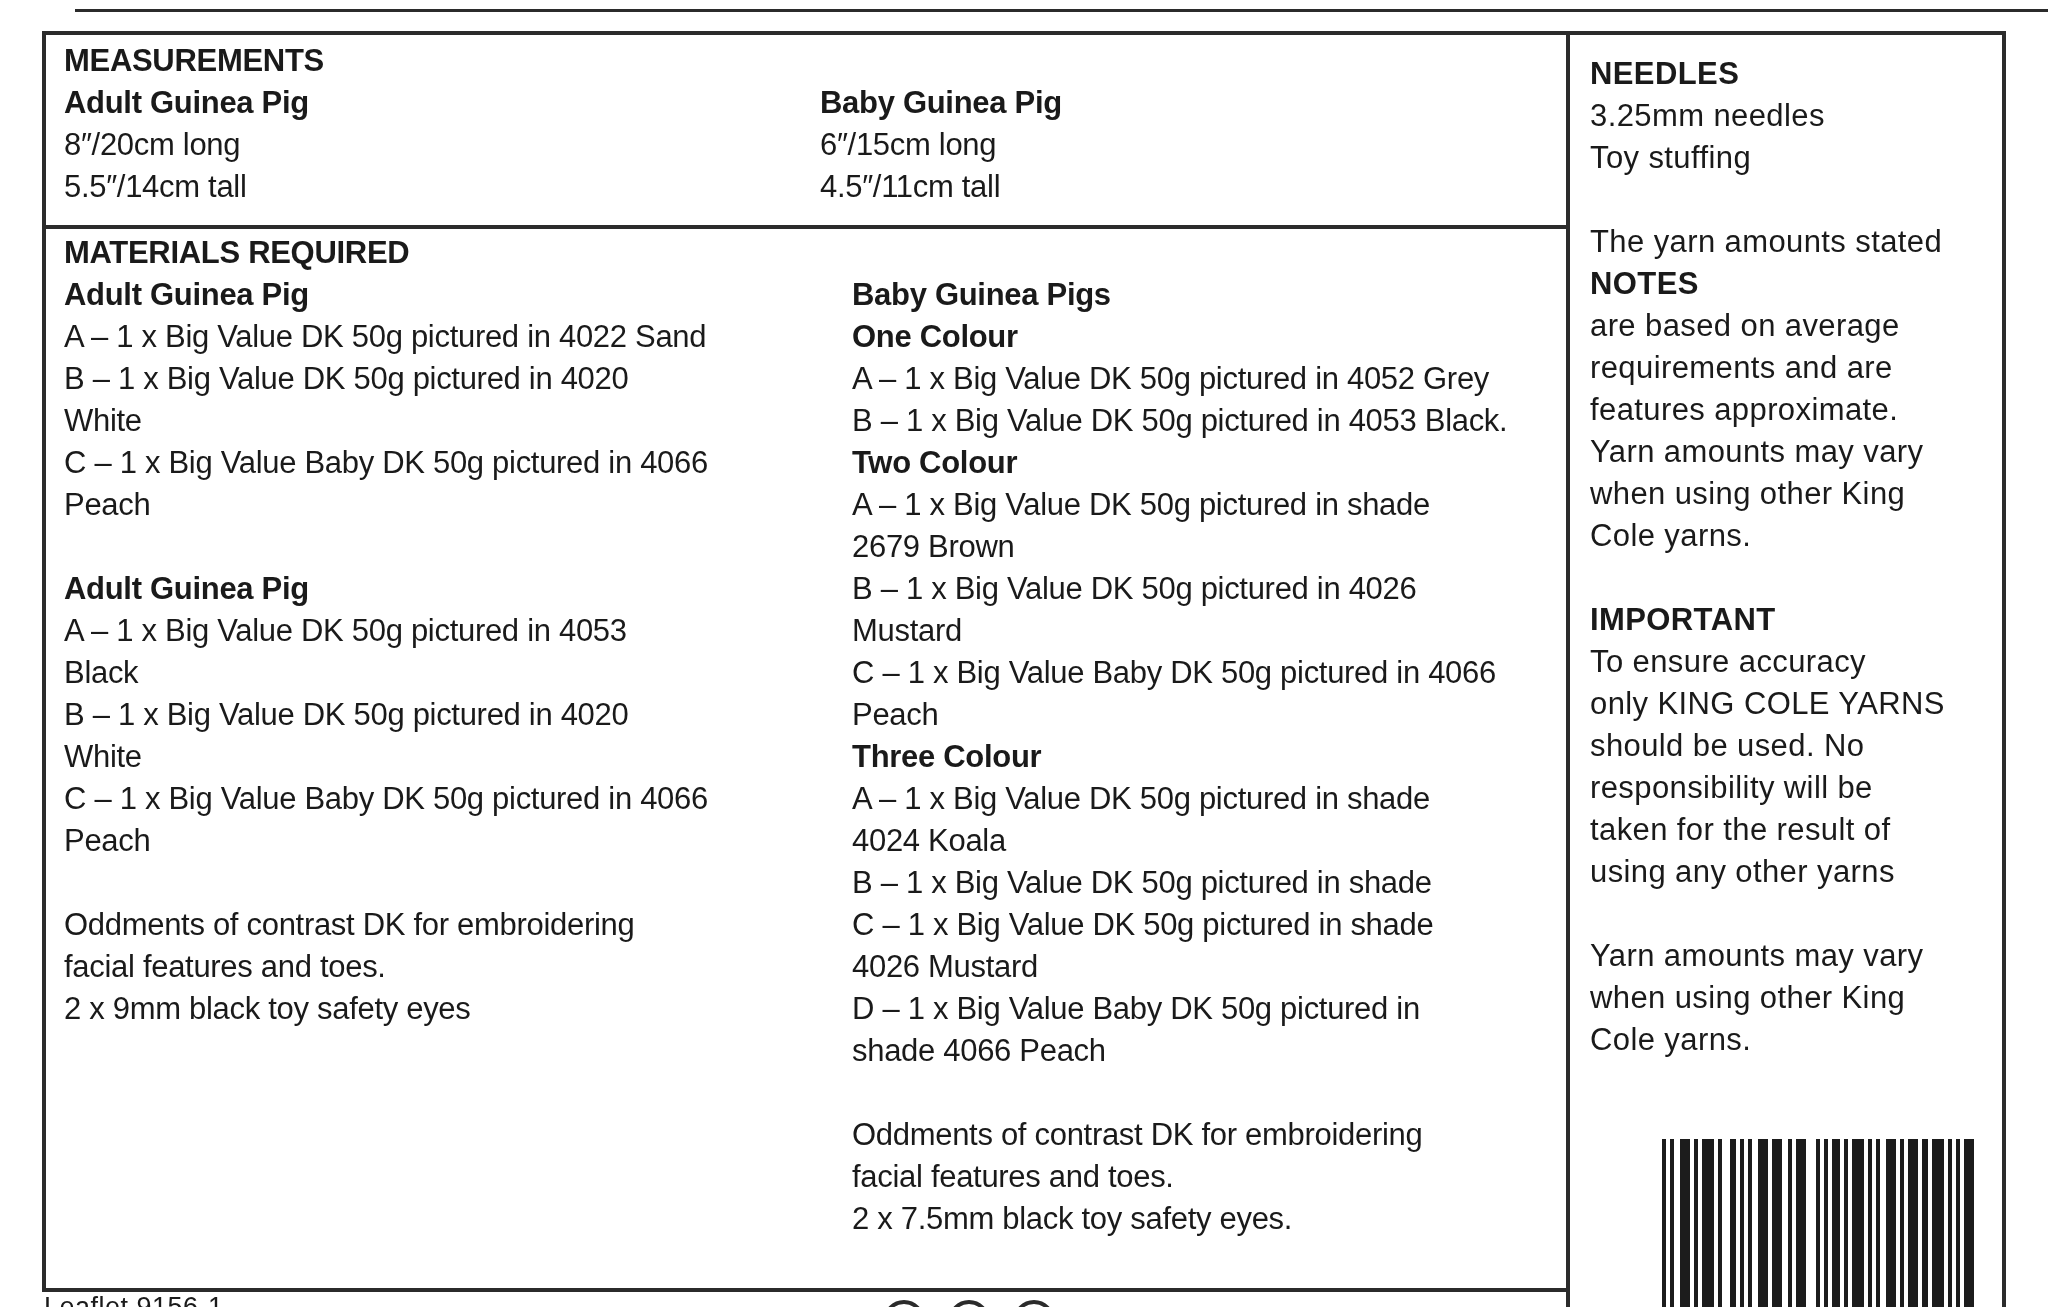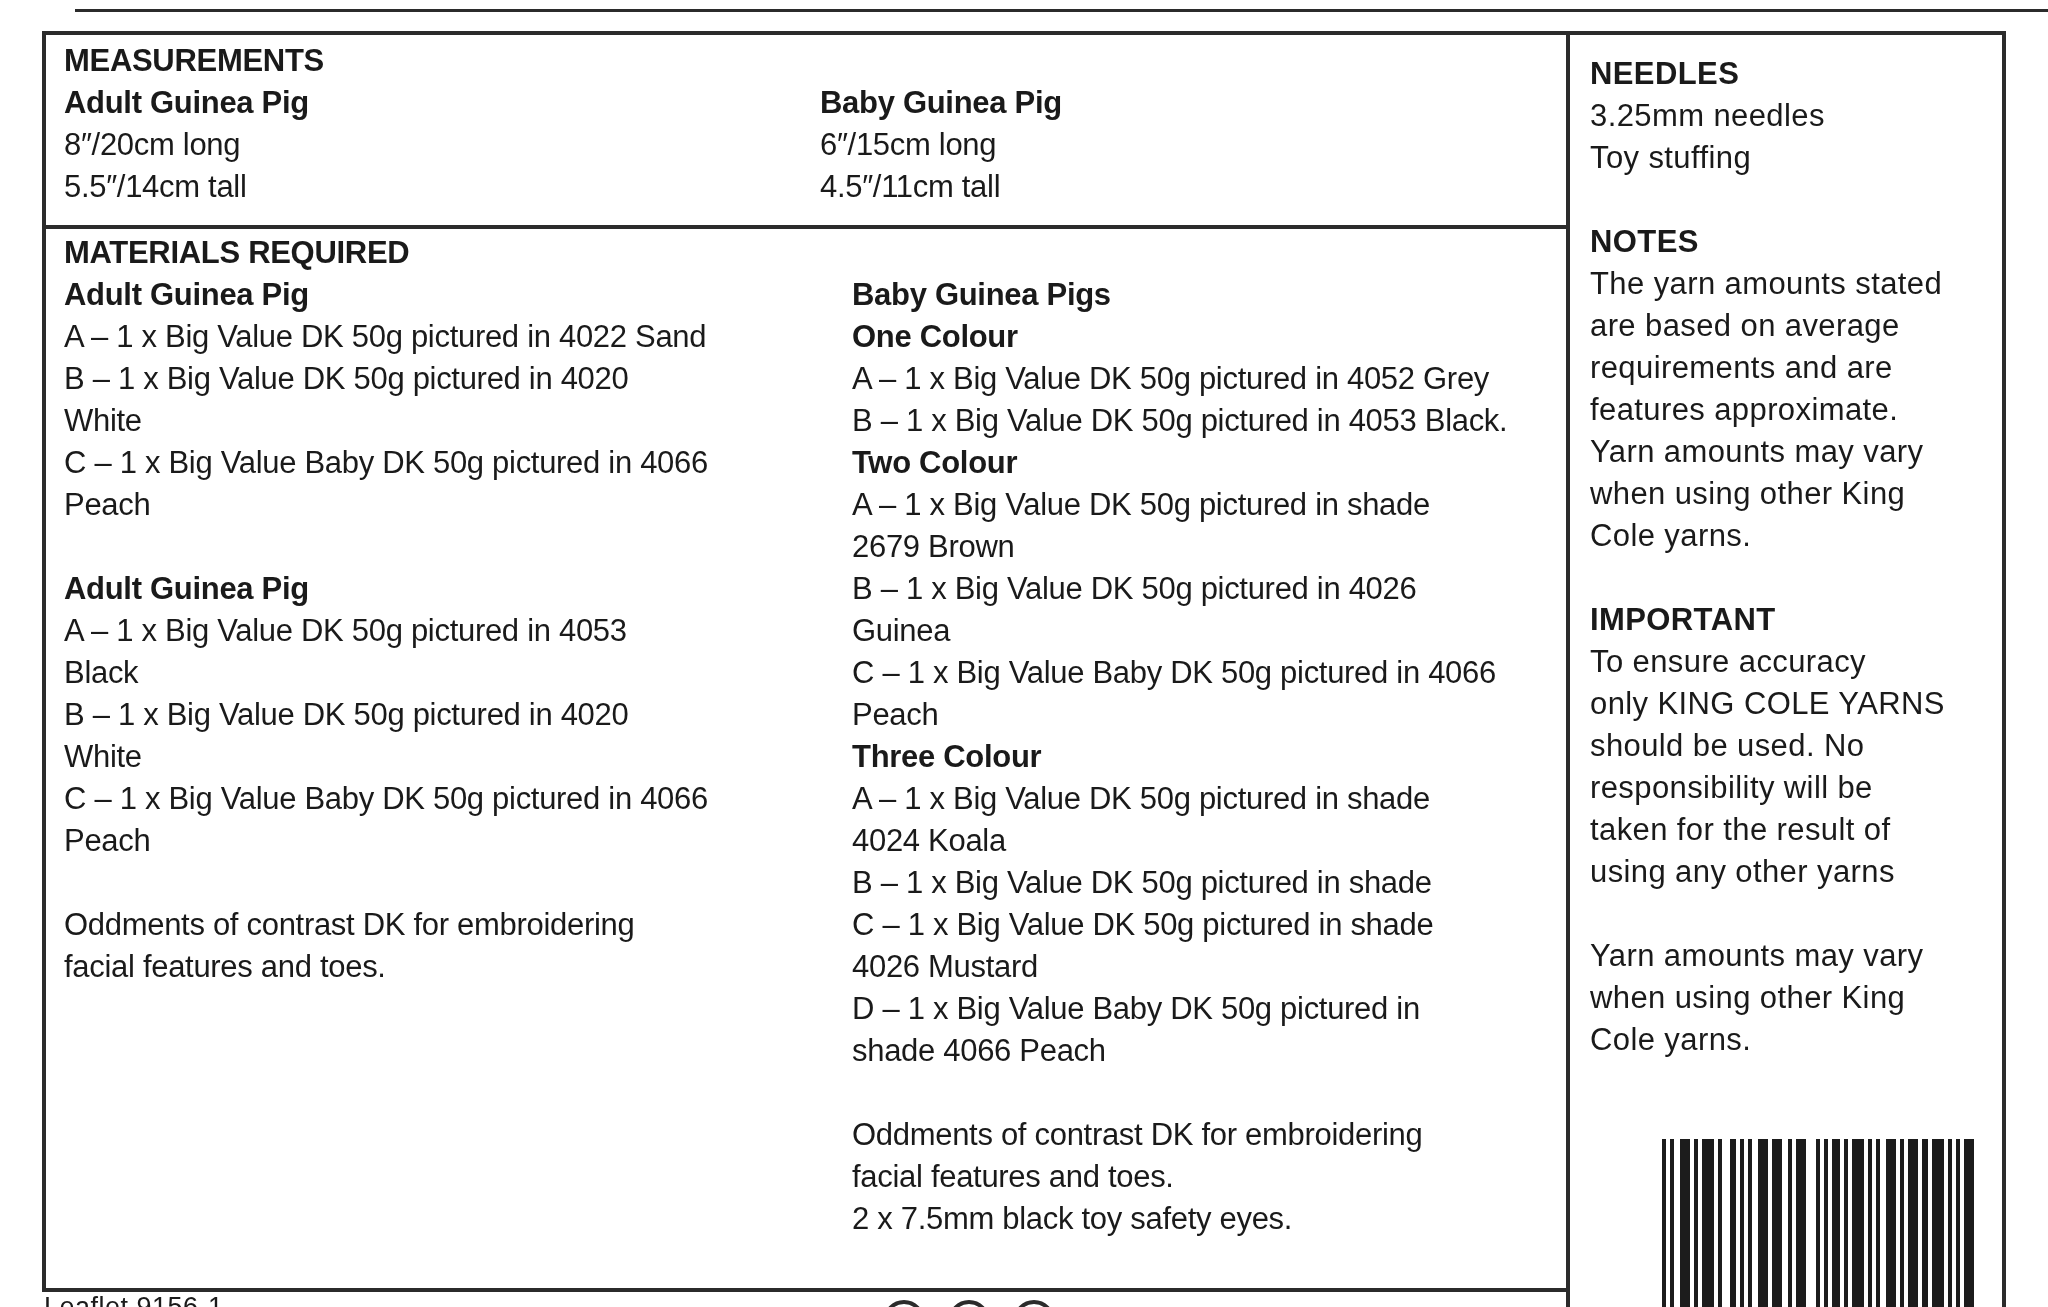--- a/index.html
+++ b/index.html
@@ -78,33 +78,34 @@
     <div class="line bold">Adult Guinea Pig</div>
     <div class="line">A – 1 x Big Value DK 50g pictured in 4053</div>
     <div class="line">Black</div>
     <div class="line">B – 1 x Big Value DK 50g pictured in 4020</div>
     <div class="line">White</div>
     <div class="line">C – 1 x Big Value Baby DK 50g pictured in 4066</div>
     <div class="line">Peach</div>
     <div class="line">&nbsp;</div>
     <div class="line">Oddments of contrast DK for embroidering</div>
     <div class="line">facial features and toes.</div>
+    <div class="line">2 x 9mm black toy safety eyes</div>
   </div>
 
 <div class="textcol main-col" id="mat-middle">
     <div class="line">&nbsp;</div>
     <div class="line bold">Baby Guinea Pigs</div>
     <div class="line bold">One Colour</div>
     <div class="line">A – 1 x Big Value DK 50g pictured in 4052 Grey</div>
     <div class="line">B – 1 x Big Value DK 50g pictured in 4053 Black.</div>
     <div class="line bold">Two Colour</div>
     <div class="line">A – 1 x Big Value DK 50g pictured in shade</div>
     <div class="line">2679 Brown</div>
     <div class="line">B – 1 x Big Value DK 50g pictured in 4026</div>
-    <div class="line">Guinea</div>
+    <div class="line">Mustard</div>
     <div class="line">C – 1 x Big Value Baby DK 50g pictured in 4066</div>
     <div class="line">Peach</div>
     <div class="line bold">Three Colour</div>
     <div class="line">A – 1 x Big Value DK 50g pictured in shade</div>
     <div class="line">4024 Koala</div>
     <div class="line">B – 1 x Big Value DK 50g pictured in shade</div>
     <div class="line">C – 1 x Big Value DK 50g pictured in shade</div>
     <div class="line">4026 Mustard</div>
     <div class="line">D – 1 x Big Value Baby DK 50g pictured in</div>
     <div class="line">shade 4066 Peach</div>
@@ -112,22 +113,22 @@
     <div class="line">Oddments of contrast DK for embroidering</div>
     <div class="line">facial features and toes.</div>
     <div class="line">2 x 7.5mm black toy safety eyes.</div>
   </div>
 
 <div class="textcol side-col" id="sidebar-col">
     <div class="line bold">NEEDLES</div>
     <div class="line">3.25mm needles</div>
     <div class="line">Toy stuffing</div>
     <div class="line">&nbsp;</div>
+    <div class="line">The yarn amounts stated</div>
     <div class="line bold">NOTES</div>
-    <div class="line">The yarn amounts stated</div>
     <div class="line">are based on average</div>
     <div class="line">requirements and are</div>
     <div class="line">features approximate.</div>
     <div class="line">Yarn amounts may vary</div>
     <div class="line">when using other King</div>
     <div class="line">Cole yarns.</div>
     <div class="line">&nbsp;</div>
     <div class="line bold">IMPORTANT</div>
     <div class="line">To ensure accuracy</div>
     <div class="line">only KING COLE YARNS</div>

